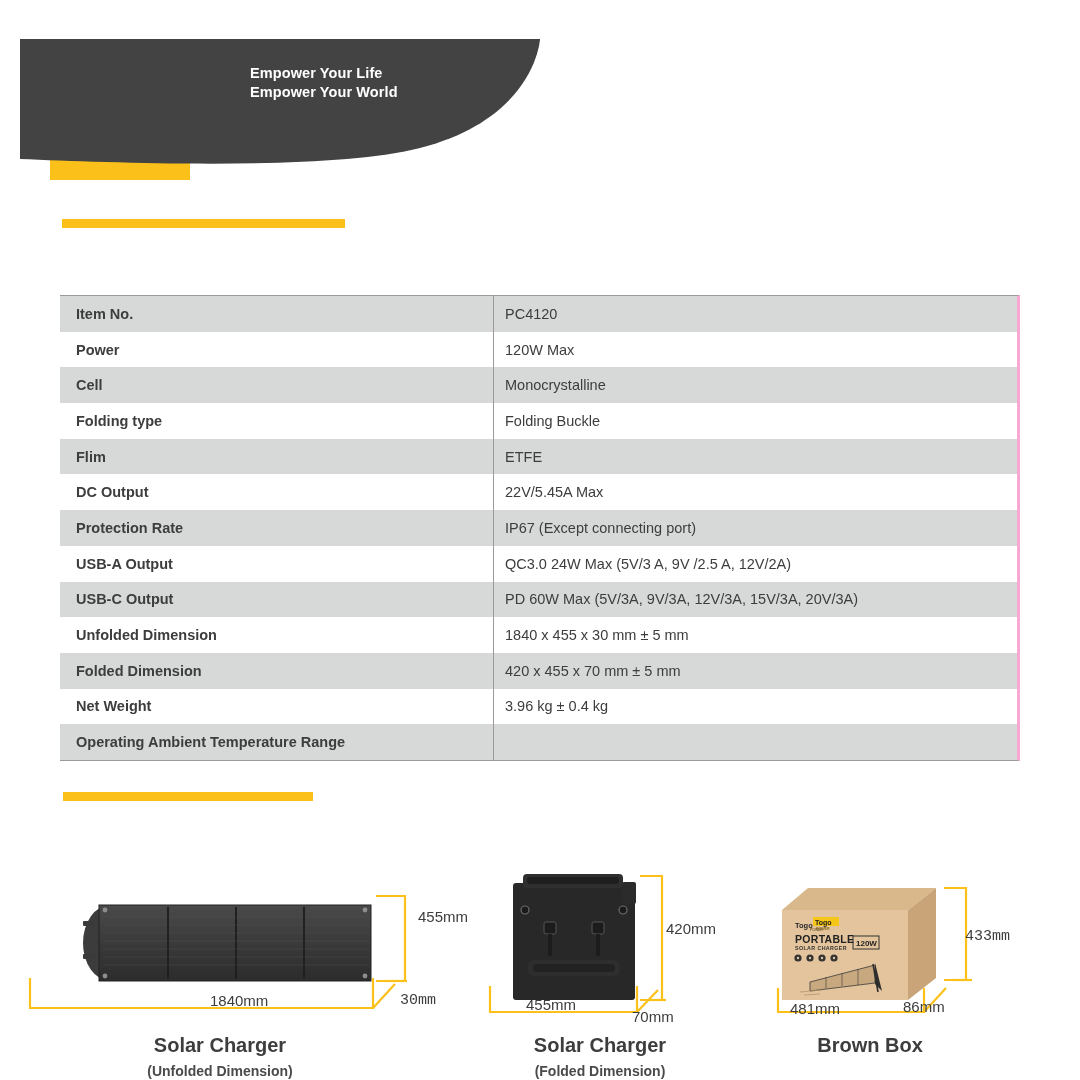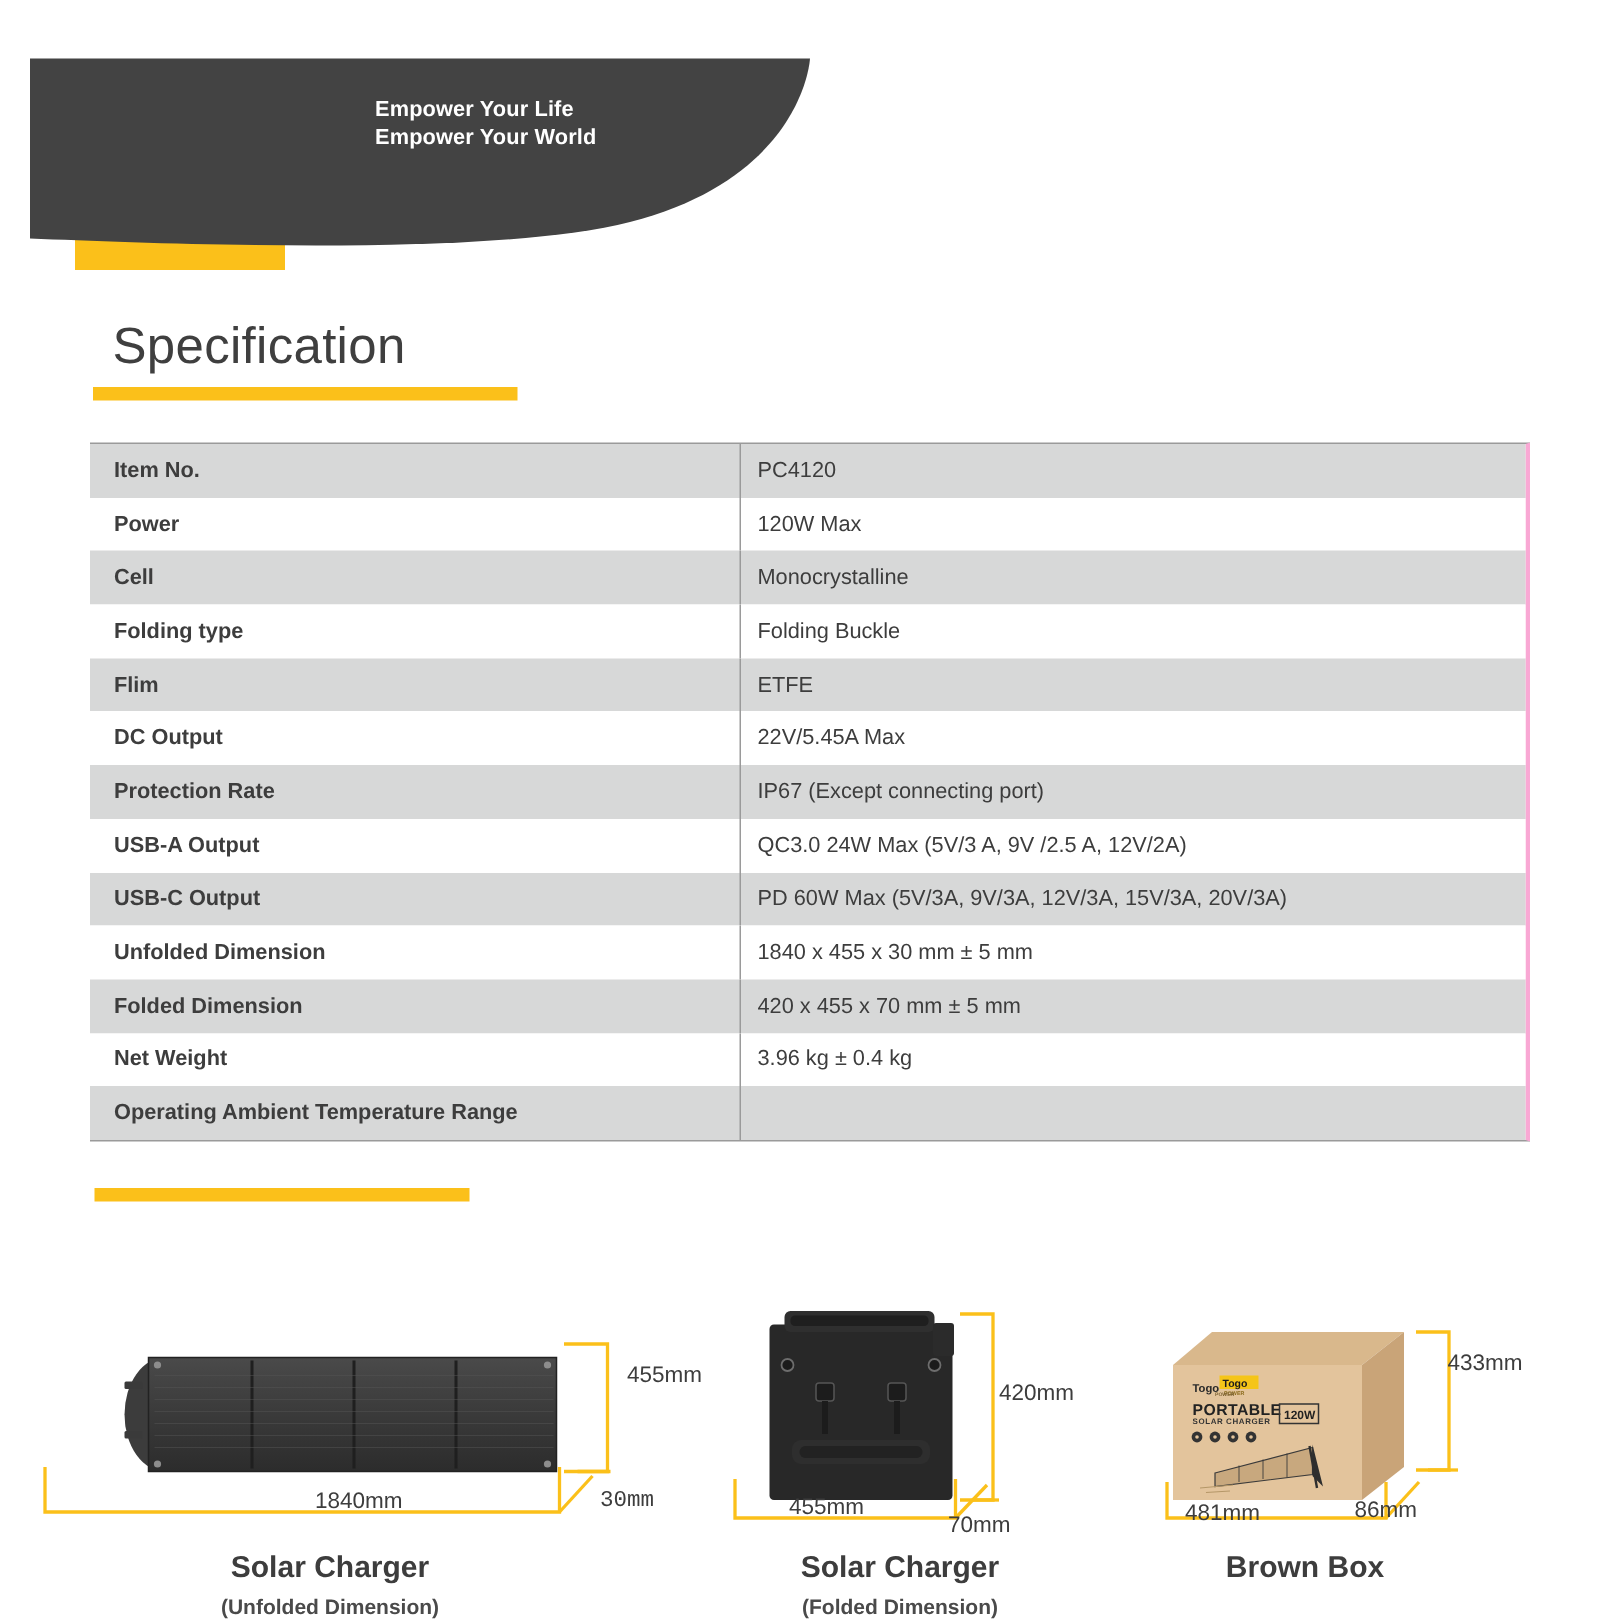--- a/index.html
+++ b/index.html
@@ -90,21 +90,20 @@
       <path d="M20,13 L540,13 C540,13 536,92 420,122 C330,145 120,137 20,133 Z" fill="#434343"></path>
     </svg>
 
     <div class="header-text">
       <div>Empower Your Life</div>
       <div>Empower Your World</div>
     </div>
   </div>
 
   <div class="sec-title" id="spec-title">
-    <div class="txt">Specification</div>
     <div class="bar"></div>
   </div>
 
   <div class="spec-table" id="spec-table">
       <div class="spec-row alt">
         <div class="label">Item No.</div>
         <div class="divider"></div>
         <div class="value">PC4120</div>
       </div>
       <div class="spec-row plain">
@@ -313,21 +312,21 @@
         </g>
 
         <g stroke="#fbc01a" stroke-width="2.2" fill="none">
           <path d="M184,28 L206,28 L206,120 L184,120"></path>
           <path d="M18,128 L18,152 L164,152 L164,128"></path>
           <path d="M164,152 L186,128"></path>
           <path d="M192,120 L212,120"></path>
         </g>
       </svg>
 
-      <div class="dim-label" style="left:205px; top:40px;">433mm</div>
+      <div class="dim-label" style="left:205px; top:68px;font-family:Liberation Mono, monospace;">433mm</div>
       <div class="dim-label" style="left:143px; top:138px;">86mm</div>
       <div class="dim-label" style="left:30px; top:140px;">481mm</div>
 
       <div class="fig-caption" style="left:-100px; top:174px; width:420px;">
         <div class="cap-main">Brown Box</div>
         <div class="cap-sub"></div>
       </div>
     </div>
 
   </div>

